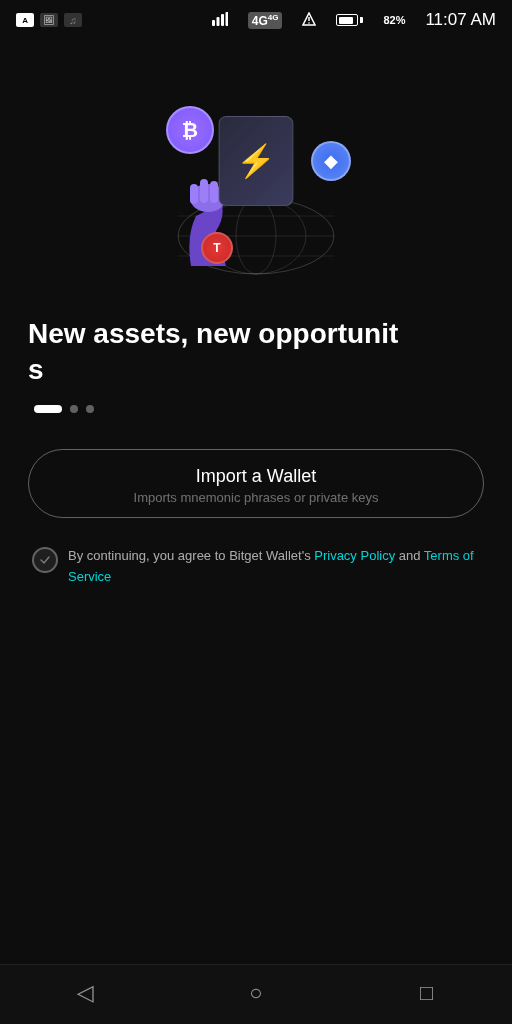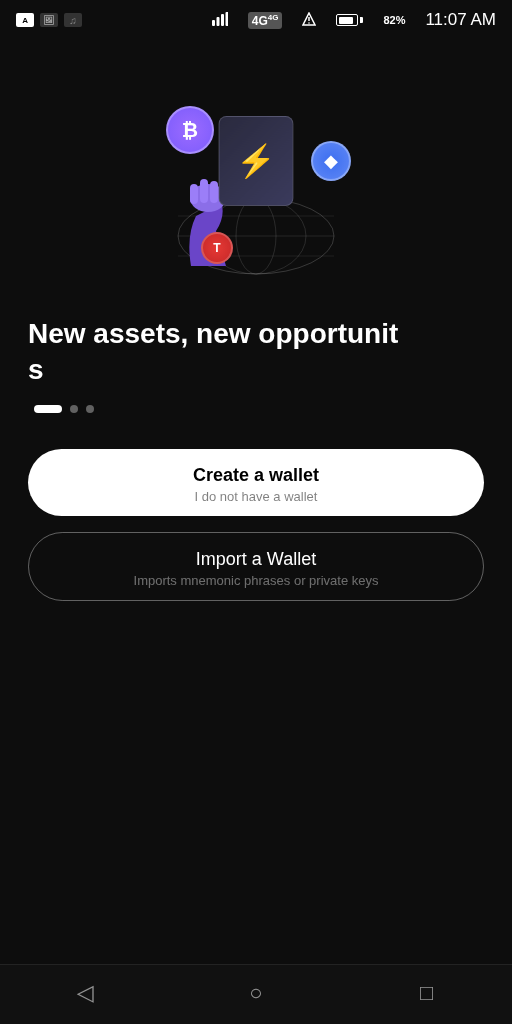--- a/index.html
+++ b/index.html
@@ -402,30 +402,36 @@
     <span>New assets, new opportunit</span><br>
     <span>s</span>
   </h1>
 
   <div class="pagination-dots">
     <div class="dot dot-active"></div>
     <div class="dot dot-inactive"></div>
     <div class="dot dot-inactive"></div>
   </div>
 
-  <button class="btn-create">
-    <span class="btn-create-label">Create a wallet</span>
-    <span class="btn-create-sub">I do not have a wallet</span>
-  </button>
 
   <button class="btn-import">
     <span class="btn-import-label">Import a Wallet</span>
     <span class="btn-import-sub">Imports mnemonic phrases or private keys</span>
   </button>
 
+  <div class="terms-row">
+    <div class="checkbox-circle">
+      <svg width="12" height="12" viewBox="0 0 12 12">
+        <polyline points="2,6 5,9 10,3" fill="none" stroke="rgba(255,255,255,0.4)" stroke-width="1.5" stroke-linecap="round"></polyline>
+      </svg>
+    </div>
+    <p class="terms-text">
+      <span>By continuing, you agree to Bitget Wallet's </span><a class="terms-link" href="#">Privacy Policy</a><span> and </span><a class="terms-link" href="#">Terms of Service</a>
+    </p>
+  </div>
 
 </div>
 
 <div class="bottom-nav">
   <button class="nav-btn">
     <span class="nav-icon">◁</span>
   </button>
   <button class="nav-btn">
     <span class="nav-icon">○</span>
   </button>

